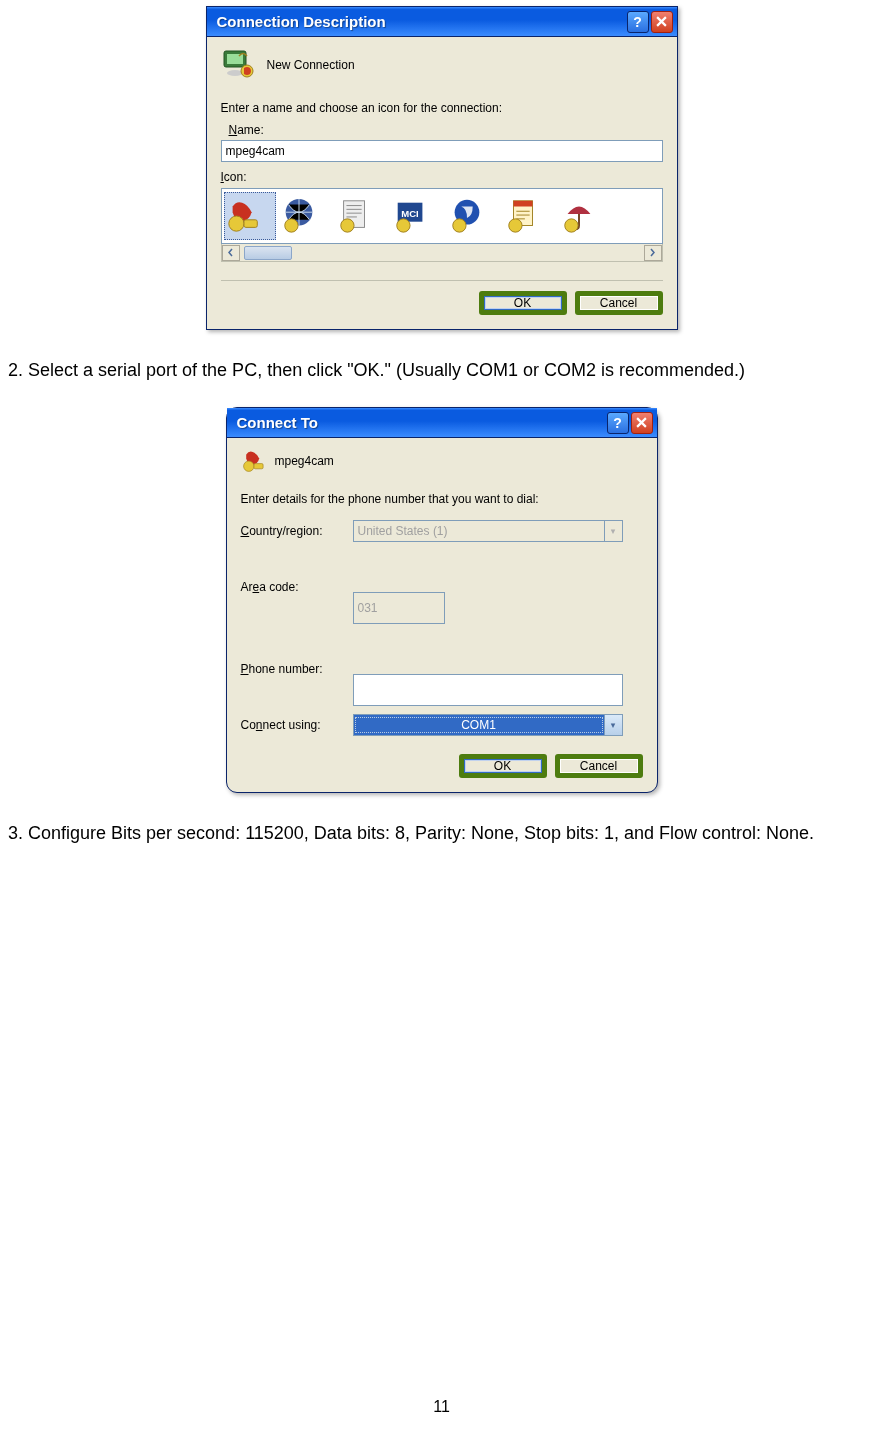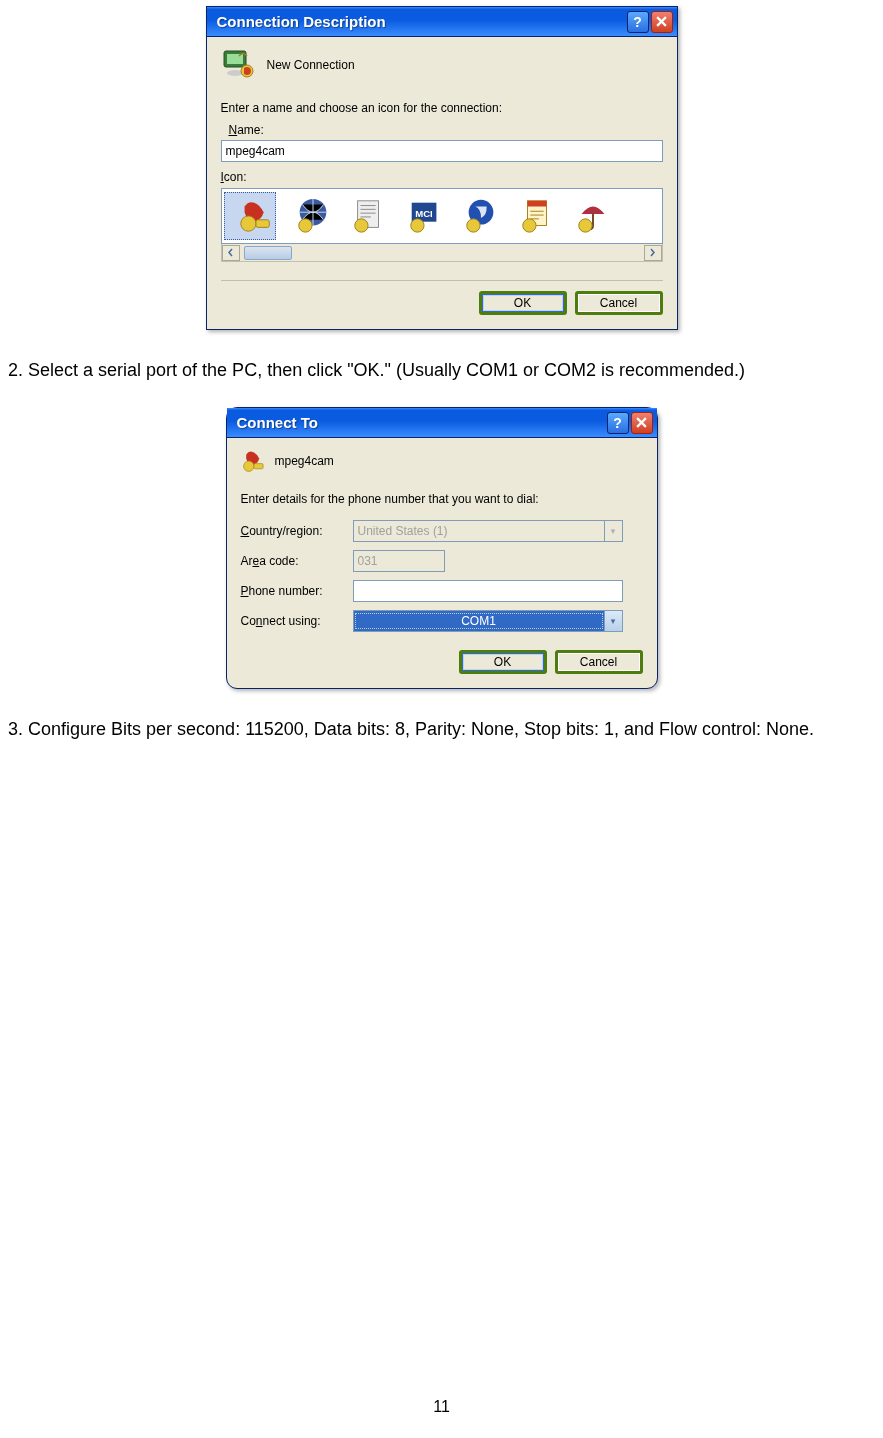--- a/index.html
+++ b/index.html
@@ -50,50 +50,51 @@
   .label { margin-bottom: 3px; margin-left: 8px; }
   .name-input {
     width: 100%; height: 22px; border:1px solid #7f9db9; background:#fff;
     padding: 2px 4px; font-family:"Tahoma",Arial,sans-serif; font-size:12px;
   }
   .icon-label { margin-top: 8px; margin-bottom: 4px; }
   .icon-strip {
     width: 100%; height: 56px; border:1px solid #7f9db9; background:#fff;
     display:flex; align-items:center; overflow:hidden;
   }
-  .ico { width: 52px; height:48px; margin:2px; display:flex; align-items:center; justify-content:flex-end; }
+  .ico { width: 52px; height:48px; margin:2px; display:flex; align-items:center; justify-content:flex-start; }
   .ico.selected { background:#c7d7ef; border:1px dotted #3a5a9a; }
   .scroll-bar {
     width:100%; height:18px; background:#ece9d8; display:flex; align-items:center;
     border:1px solid #c0c0b0; border-top:none;
   }
   .scroll-btn {
     width:18px; height:16px; background:#ece9d8; border:1px solid #aca899;
     display:flex; align-items:center; justify-content:center; font-size:10px; color:#555; cursor:pointer;
   }
   .scroll-track { flex:1; height:16px; position:relative; background:#ece9d8;}
   .scroll-thumb { position:absolute; left:4px; top:1px; width:48px; height:14px;
     background: linear-gradient(to bottom,#dbe4f0,#b8cce4);
     border:1px solid #8ba6c9; border-radius:2px;}
   .hr { margin: 18px 0 10px 0; border:none; border-top:1px solid #c0c0b0; }
   .btnrow { display:flex; justify-content:flex-end; gap:8px; }
   .xp-btn {
     width: 88px; height:24px; background:#ece9d8;
-    border:3px solid #4d7c0f; border-radius:3px;
+    border:5px solid #4d7c0f; border-radius:3px;
     font-family:"Tahoma",Arial,sans-serif; font-size:12px;
     display:flex; align-items:center; justify-content:center; cursor:pointer;
     box-shadow: inset 0 0 0 1px #fff;
   }
   .xp-btn.default { box-shadow: 0 0 0 1px #316ac5 inset, inset 0 0 0 2px #c1d2ee;}
   .formrow { display:flex; align-items:center; margin: 8px 0; }
   .formrow .flabel { width: 112px; }
   .xp-input {
-    height:22px; border:1px solid #7f9db9; background:#fff;
+    height:32px; border:1px solid #7f9db9; background:#fff;
     padding:2px 4px; font-family:"Tahoma",Arial,sans-serif; font-size:12px;
     color:#000;
+    margin-top:42px;
   }
   .xp-input.disabled { background:#ece9d8; color:#a0a0a0; }
   .combo { display:flex; align-items:center; height:22px; border:1px solid #7f9db9; background:#fff;}
   .combo.disabled { background:#ece9d8; }
   .combo .cval { flex:1; padding:0 4px; font-size:12px; }
   .combo.disabled .cval { color:#a0a0a0; }
   .combo .carrow {
     width:18px; height:20px; background:linear-gradient(to bottom,#dbeaf9,#b8d0ea);
     border-left:1px solid #7f9db9; display:flex; align-items:center; justify-content:center;
     font-size:9px; color:#4a6a9a; cursor:pointer;

